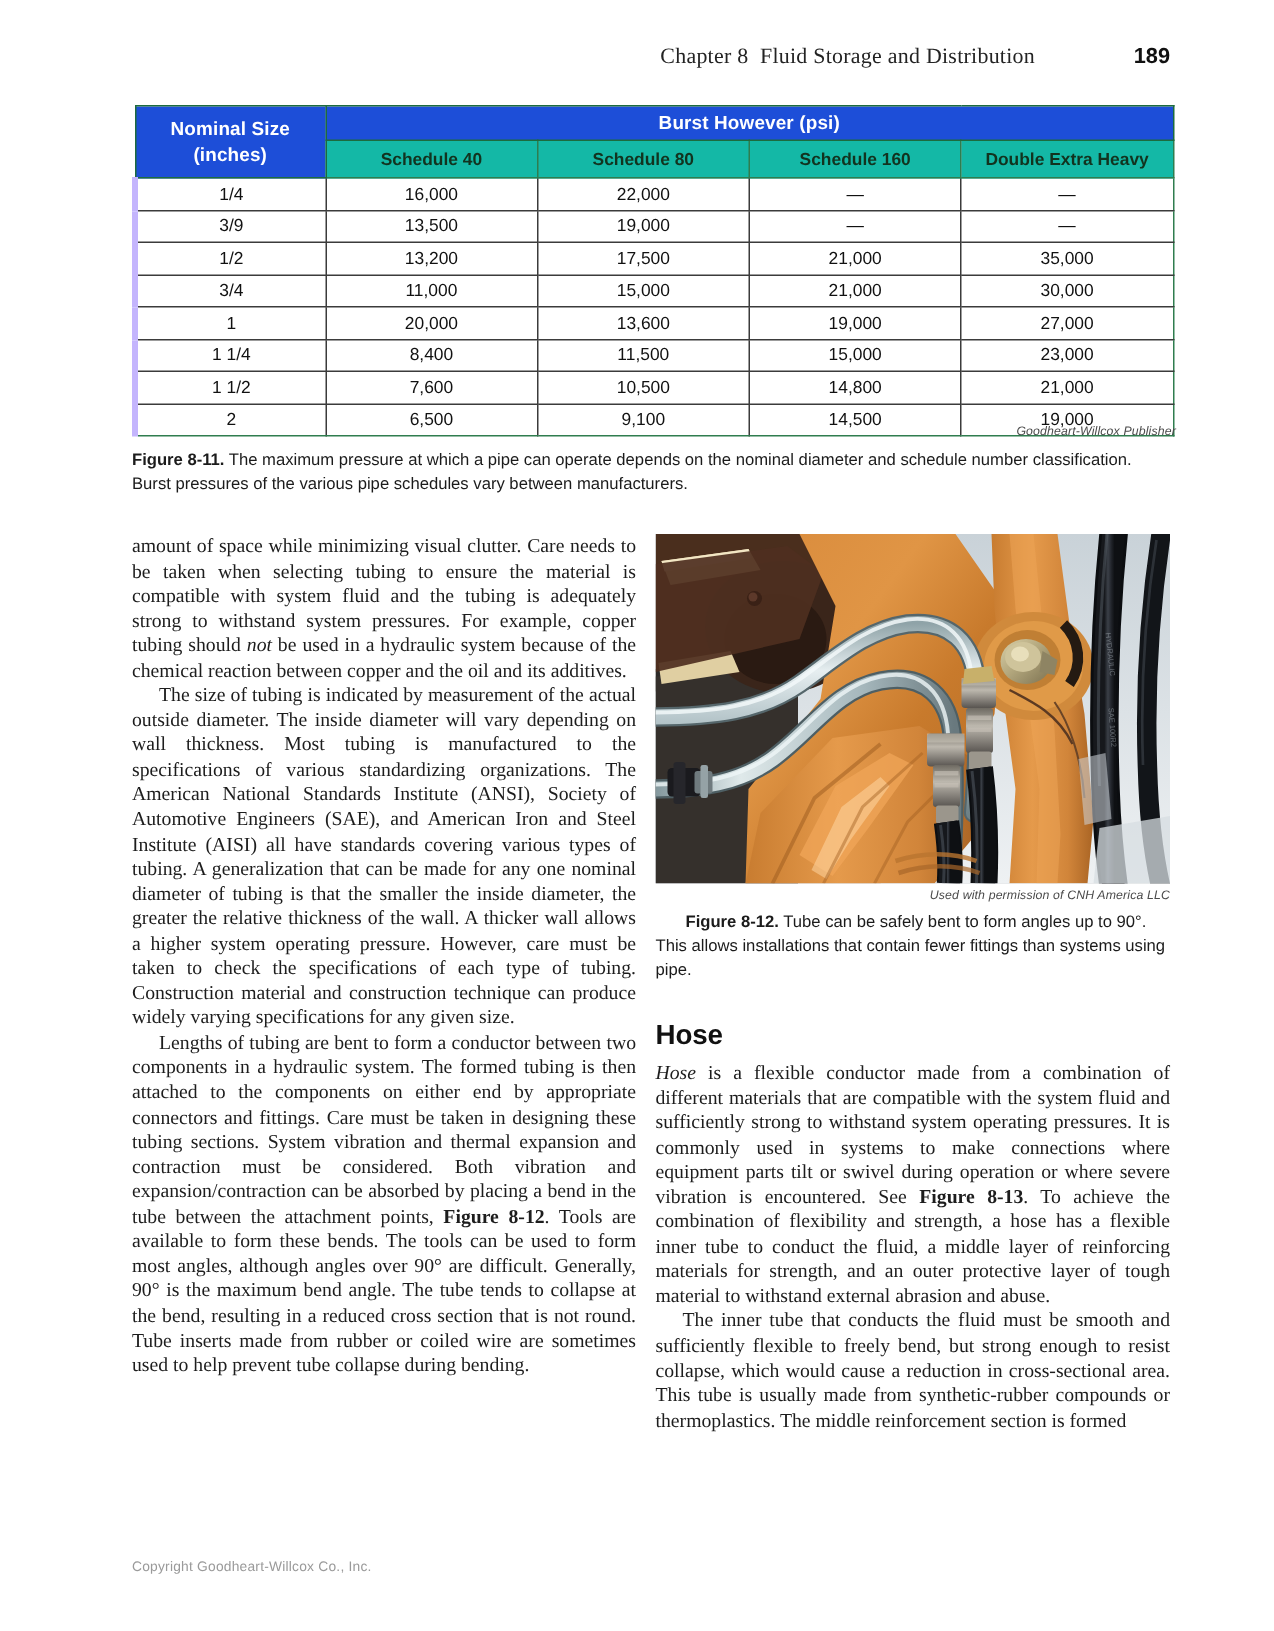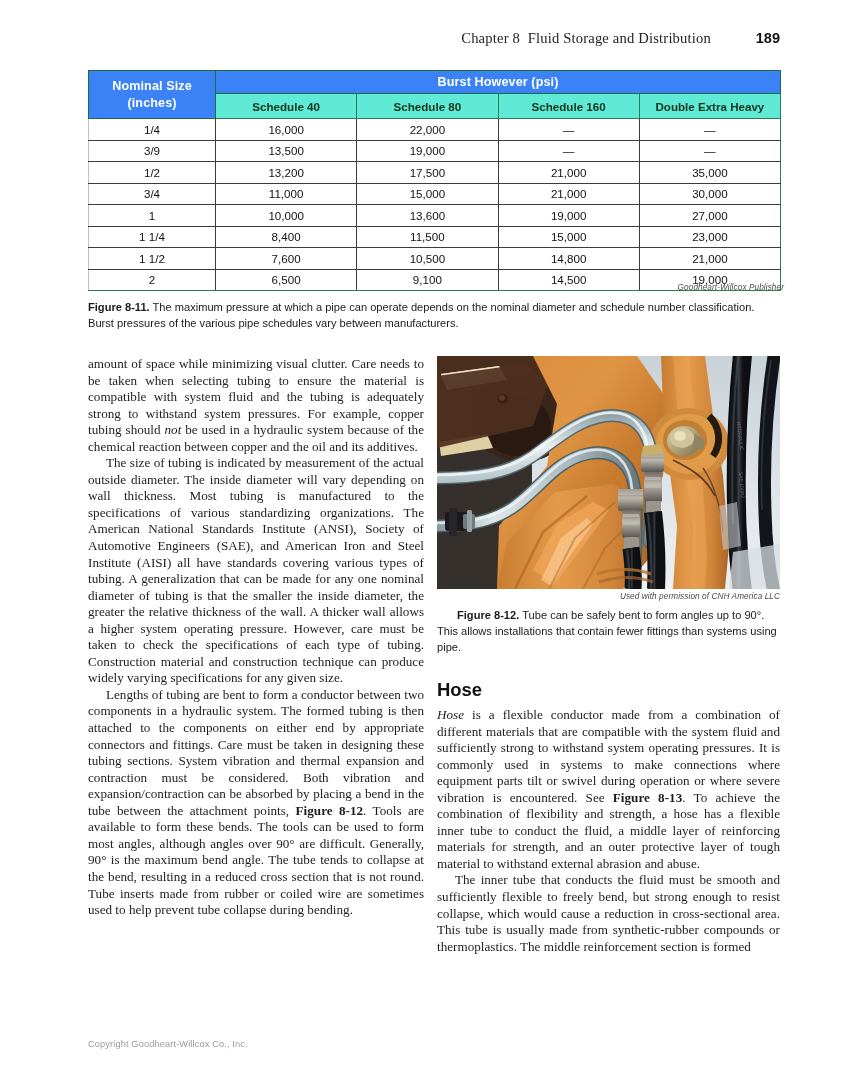--- a/index.html
+++ b/index.html
@@ -38,21 +38,21 @@
     font-size: 14.6px;
     letter-spacing: .18px;
     color: #232323;
     white-space: pre;
   }
   .rh-folio {
     font-family: "Liberation Sans", sans-serif;
     font-size: 14.5px;
     font-weight: bold;
     color: #111;
-    margin-left: 43px;
+    margin-left: 64px;
     min-width: 26px;
     text-align: right;
   }
 
   
   .table-wrap {
     position: absolute;
     left: 88px;
     top: 70px;
     width: 692px;
@@ -66,51 +66,51 @@
   table.burst col.c-nom { width: 127px; }
   table.burst col.c-sch { width: 141.25px; }
 
   table.burst th, table.burst td {
     border: 1px solid #2f7d4f;
     padding: 0;
     text-align: center;
     vertical-align: middle;
   }
   .th-dark {
-    background: #3b82f6;
+    background: #1d4ed8;
     color: #ffffff;
     font-weight: bold;
     font-size: 12.6px;
     letter-spacing: .1px;
     line-height: 1.28;
     border-color: #1d6b3e !important;
   }
   .th-nominal {
     height: 46px;
     padding: 0 4px;
   }
   .th-burst {
     height: 22px;
   }
   .th-sub {
-    background: #5eead4;
+    background: #14b8a6;
     color: #12331f;
     font-weight: bold;
     font-size: 11.6px;
     height: 24px;
     border-color: #2f7d4f !important;
   }
   table.burst td {
     height: 20.5px;
     font-size: 11.6px;
     color: #111;
     border-color: #3b3b3b;
     border-width: 0.8px;
   }
-  table.burst tbody tr td:first-child { border-left: 1px solid #c4b5fd; margin-top: 32px; }
+  table.burst tbody tr td:first-child { border-left: 4px solid #c4b5fd; margin-top: 32px; }
   table.burst tbody tr td:last-child  { border-right: 1px solid #2f7d4f; }
   table.burst tbody tr:last-child td  { border-bottom: 1px solid #2f7d4f; }
   .dash { color: #444; }
 
   .tbl-credit {
     position: absolute;
     left: 92px;
     top: 283px;
     width: 692px;
     text-align: right;
@@ -291,21 +291,21 @@
         </tr>
         <tr>
           <td>3/4</td>
           <td>11,000</td>
           <td>15,000</td>
           <td>21,000</td>
           <td>30,000</td>
         </tr>
         <tr>
           <td>1</td>
-          <td>10,000</td>
+          <td>20,000</td>
           <td>13,600</td>
           <td>19,000</td>
           <td>27,000</td>
         </tr>
         <tr>
           <td>1 1/4</td>
           <td>8,400</td>
           <td>11,500</td>
           <td>15,000</td>
           <td>23,000</td>

